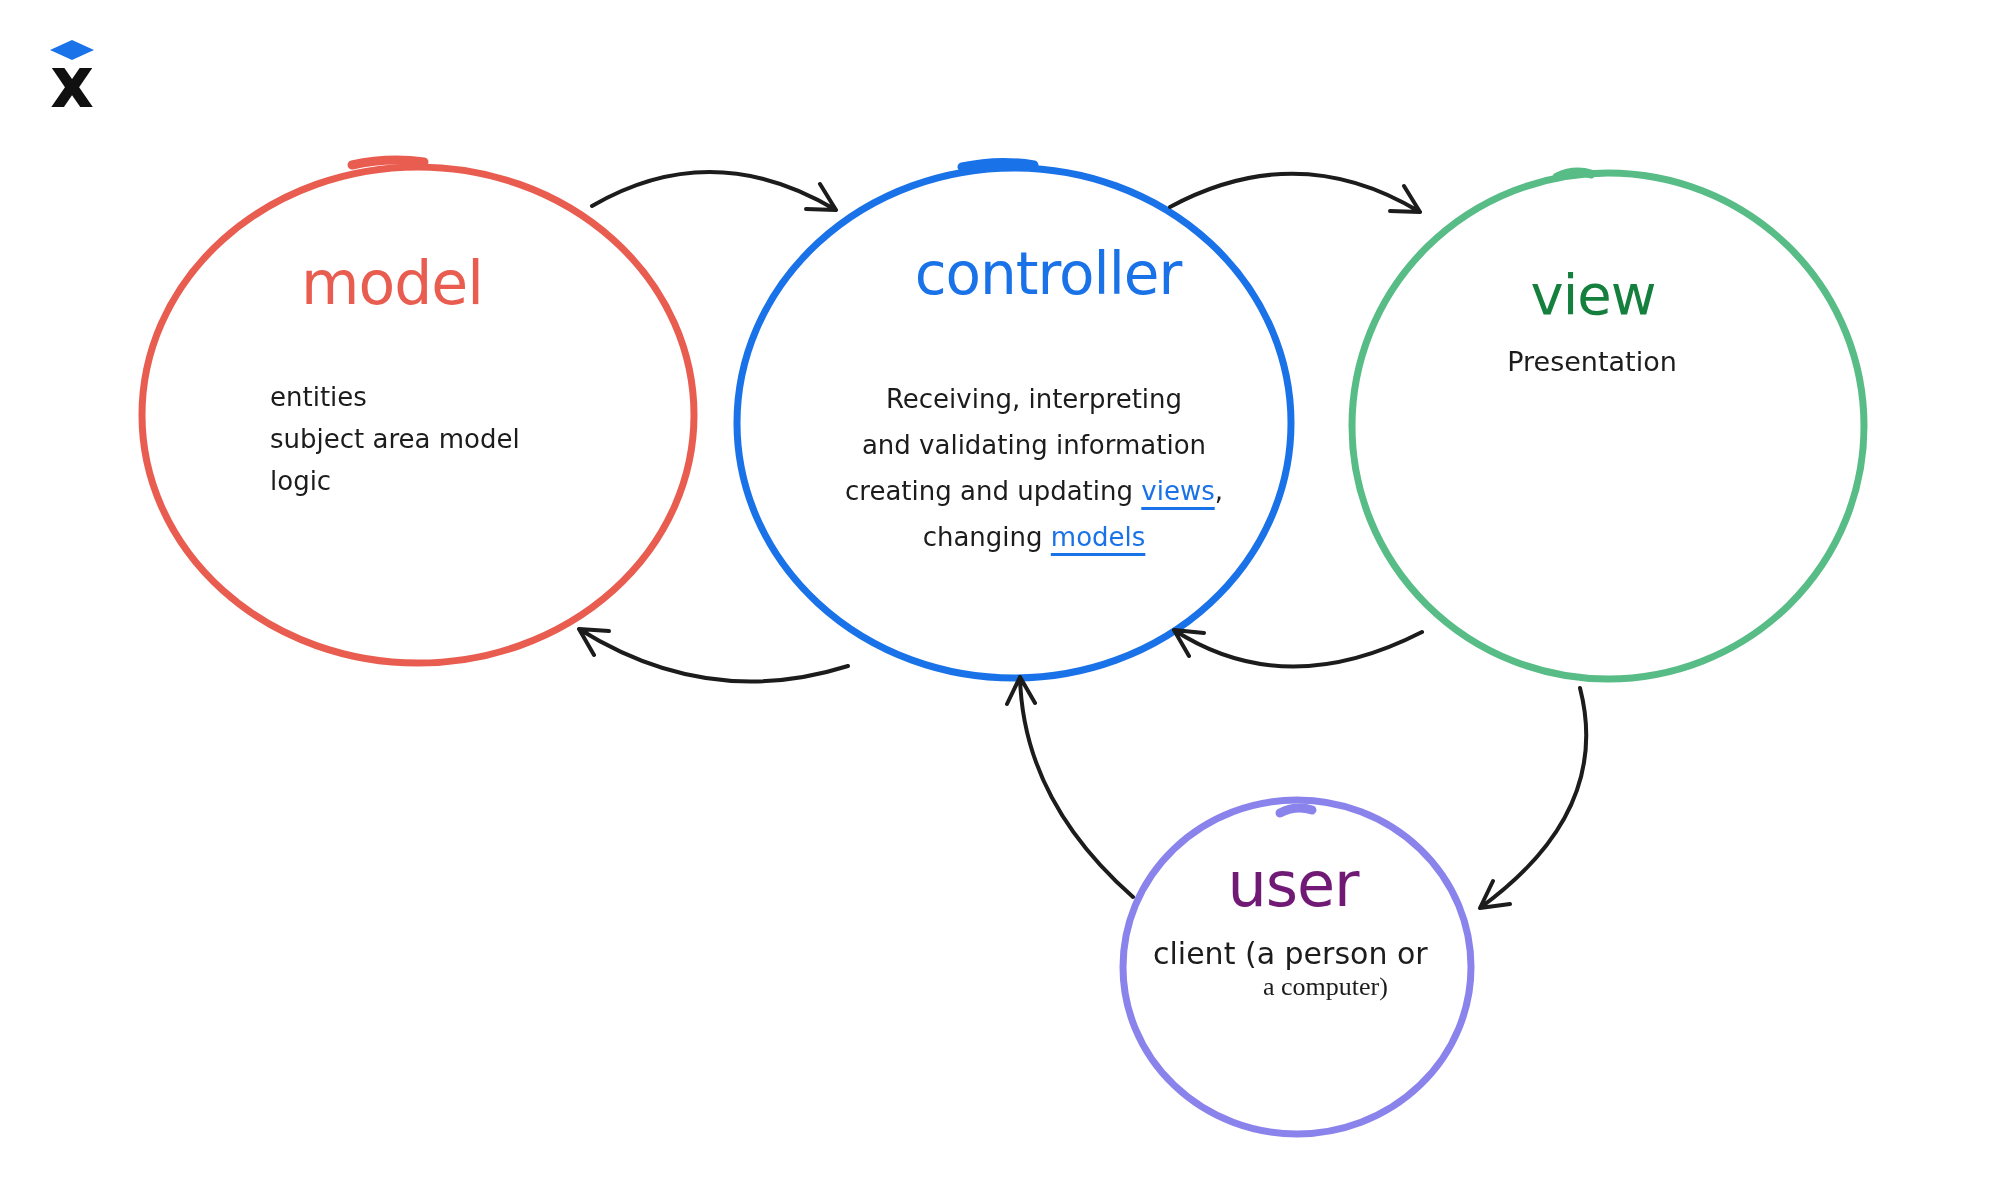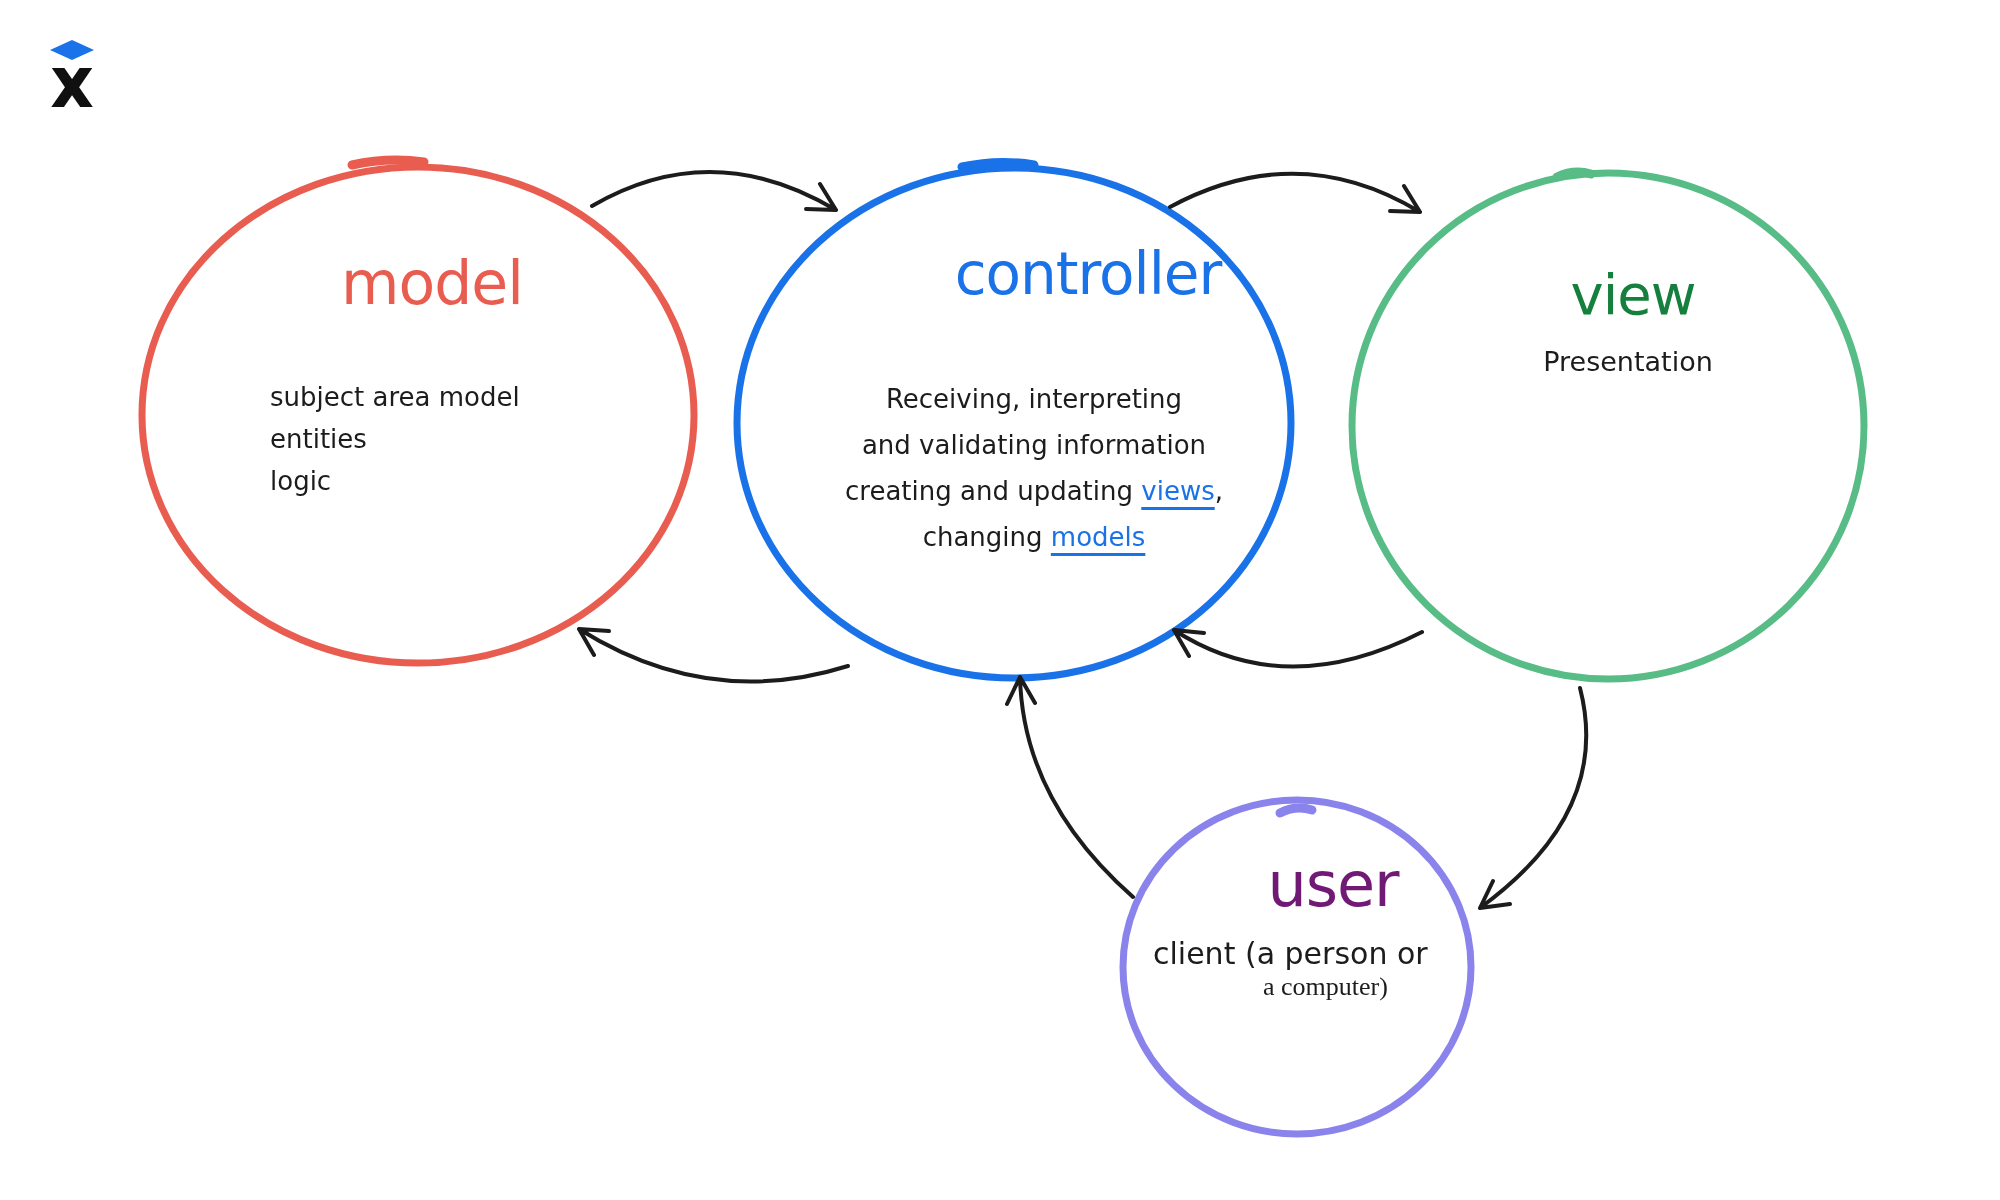--- a/index.html
+++ b/index.html
@@ -2,22 +2,22 @@
 <html><head>
 <meta charset="utf-8">
 <style>
   html,body{margin:0;padding:0;background:#ffffff;}
   body{width:2000px;height:1200px;overflow:hidden;
        font-family:"DejaVu Sans","Liberation Sans",sans-serif;}
   .canvas{position:relative;width:2000px;height:1200px;background:#ffffff;}
   .shapes{position:absolute;left:0;top:0;}
 
   .txt{position:absolute;white-space:nowrap;color:#1c1c1c;}
-  .title{font-weight:500;transform:translateX(-50%);letter-spacing:-1px;margin-left:40px;}
-  .centered{transform:translateX(-50%);margin-left:36px;}
+  .title{font-weight:500;transform:translateX(-50%);letter-spacing:-1px;}
+  .centered{transform:translateX(-50%);}
 
   .model-title{left:392px;top:248px;font-size:60px;color:#e85d50;}
   .controller-title{left:1048px;top:240px;font-size:58px;color:#1a72e8;}
   .view-title{left:1593px;top:262px;font-size:56px;color:#15803d;}
   .user-title{left:1293px;top:848px;font-size:62px;color:#701a75;}
 
   .model-items{left:270px;top:376px;font-size:26px;line-height:42px;}
   .controller-body{left:845px;top:376px;font-size:26px;line-height:46px;text-align:center;}
   .view-body{left:1592px;top:346px;font-size:27px;}
   .user-line1{left:1153px;top:936px;font-size:30px;}
@@ -62,22 +62,22 @@
 
   <div class="logo">
     <svg width="48" height="24" viewBox="0 0 48 24">
       <polygon points="2,12 24,2 46,12 24,22" fill="#1a73e8"></polygon>
     </svg>
     <div class="logo-x">X</div>
   </div>
 
   <div class="txt title model-title">model</div>
   <div class="txt model-items">
+    <div>entities</div>
     <div>subject area model</div>
-    <div>entities</div>
     <div>logic</div>
   </div>
 
   <div class="txt title controller-title">controller</div>
   <div class="txt controller-body">
     <div>
       <span>Receiving, interpreting</span>
     </div>
     <div>
       <span>and validating information</span>

